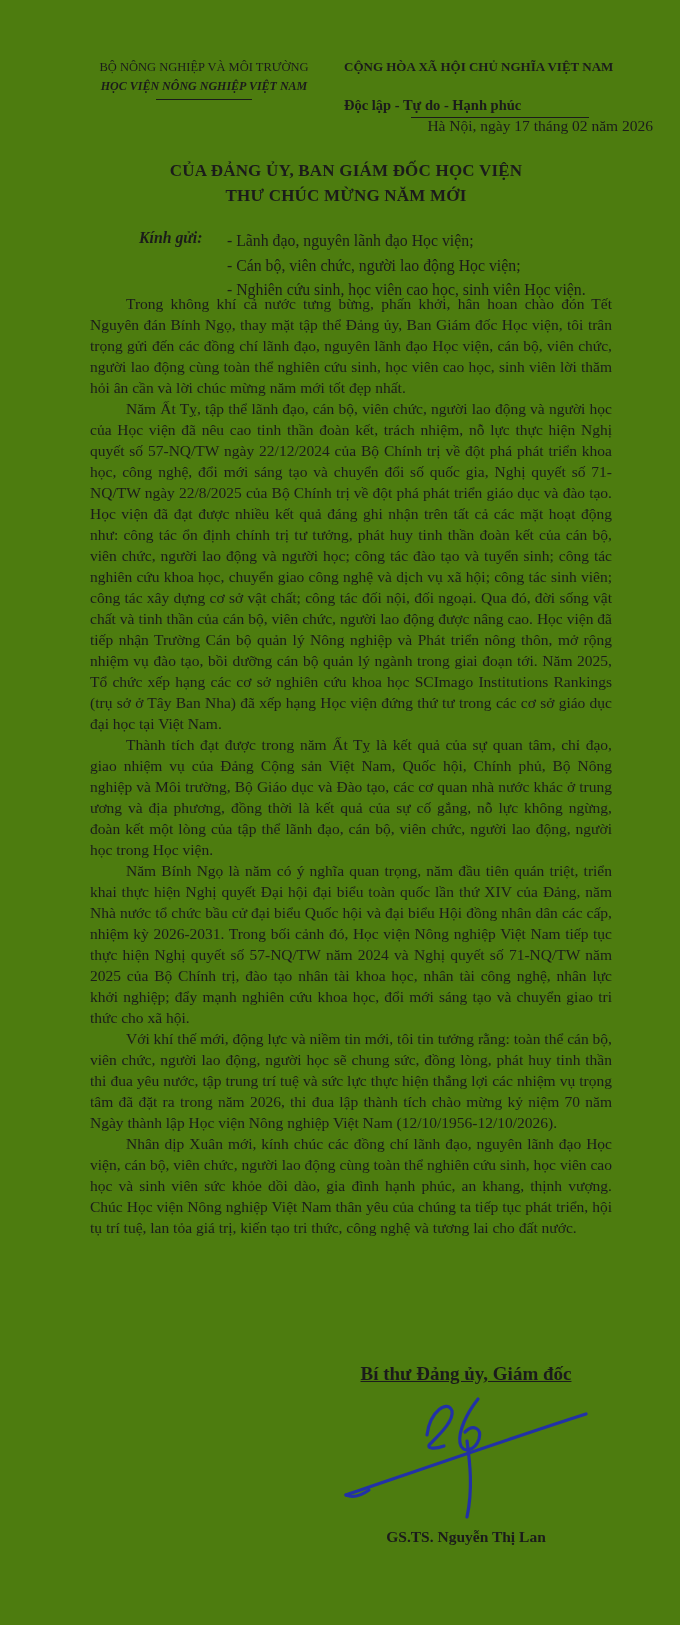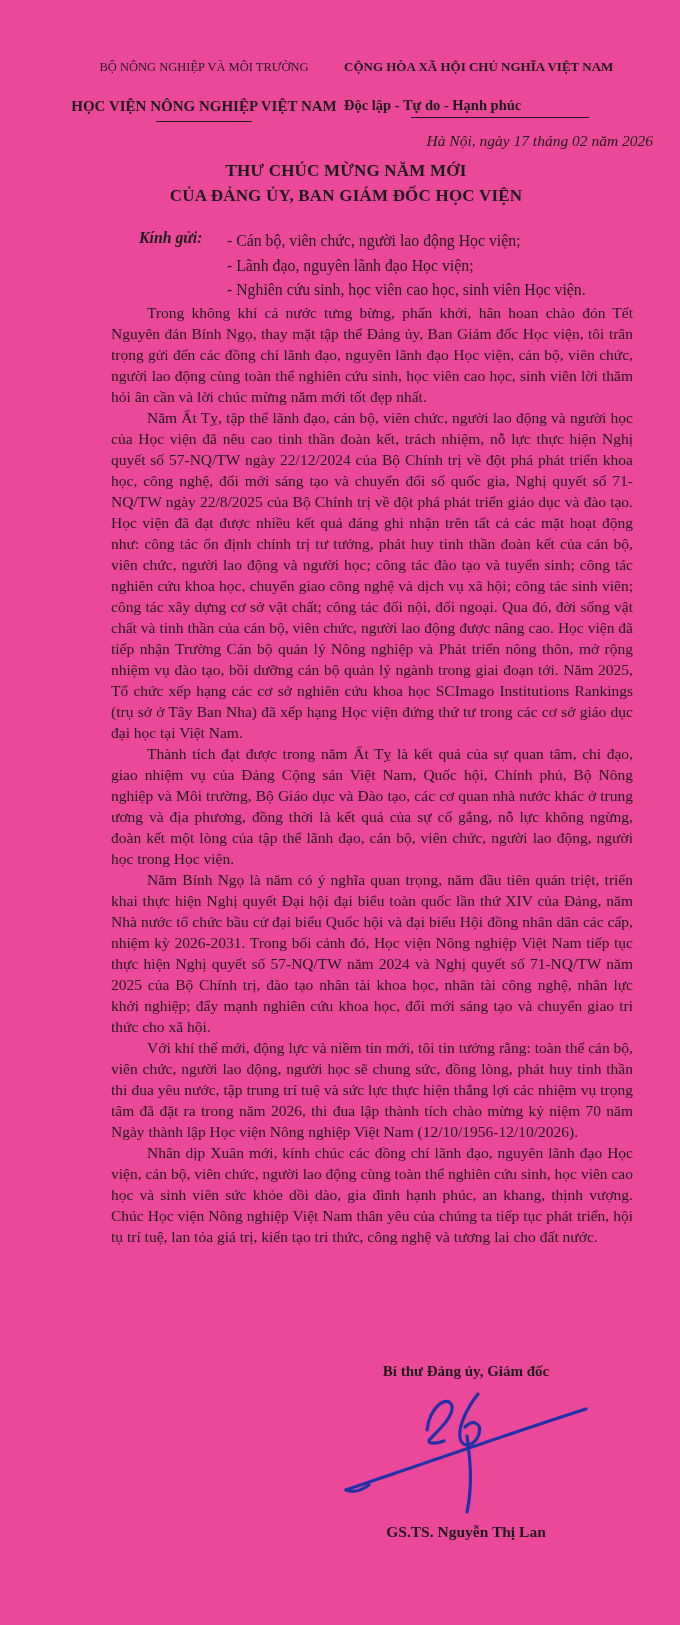--- a/index.html
+++ b/index.html
@@ -4,61 +4,60 @@
 <style>
   html, body {
     margin: 0;
     padding: 0;
     background: #ffffff;
   }
   .page {
     position: relative;
     width: 680px;
     height: 1625px;
-    background: #ec4899;
+    background: #4d7c0f;
     color: #1b1b1b;
     font-family: "Liberation Serif", "DejaVu Serif", serif;
     overflow: hidden;
   }
 
   
   .hdr-left {
     position: absolute;
     left: 68px;
     top: 58px;
     width: 272px;
     text-align: center;
     line-height: 1.45;
   }
   .hdr-left .l1 { font-size: 12.5px; font-weight: normal; }
-  .hdr-left .l2 { font-size: 15px; font-weight: bold; margin-top: 20px; }
+  .hdr-left .l2 { font-size: 12px; font-weight: bold; margin-top: 2px; font-style: italic; }
   .hdr-left .rule {
     width: 96px; height: 0; border-bottom: 1.4px solid #1b1b1b;
     margin: 3px auto 0 auto;
   }
 
   .hdr-right {
     position: absolute;
     left: 344px;
     top: 58px;
     width: 312px;
   }
   .hdr-right .l1 { font-size: 13px; font-weight: bold; line-height: 1.35; }
   .hdr-right .l2 { font-size: 14.5px; font-weight: bold; margin-top: 20px; line-height: 1.25; }
   .hdr-right .rule {
     width: 178px; height: 0; border-bottom: 1.4px solid #1b1b1b;
     margin: 3px auto 0 auto;
   }
 
   .dateline {
     position: absolute;
-    top: 132px;
+    top: 117px;
     right: 27px;
     font-size: 15.5px;
-    font-style: italic;
     white-space: nowrap;
   }
 
   
   .title-wrap {
     position: absolute;
     left: 60px;
     top: 158px;
     width: 572px;
     text-align: center;
@@ -86,45 +85,44 @@
   }
   .salutation .recips {
     margin-left: 100px;
     line-height: 24.5px;
   }
 
   
   .body-text {
     position: absolute;
     left: 90px;
-    top: 302px;
+    top: 293px;
     width: 522px;
     font-size: 15.5px;
     line-height: 21px;
     text-align: justify;
-    margin-left: 21px;
   }
   .body-text p {
     margin: 0;
     text-indent: 36px;
   }
   .body-text p.closing {
     text-align: left;
   }
 
   
   .signoff {
     position: absolute;
     left: 289px;
     top: 1360px;
     width: 354px;
     text-align: center;
   }
   .signoff .org  { font-size: 14.5px; font-weight: bold; white-space: nowrap; }
-  .signoff .role { font-size: 15px;   font-weight: bold; margin-top: 3px; }
+  .signoff .role { font-size: 19px;   font-weight: bold; margin-top: 3px; text-decoration: underline; }
   .signoff .sig  { margin-top: 6px; height: 128px; }
   .signoff .name { font-size: 15.5px; font-weight: bold; margin-top: 9px; white-space: nowrap; }
 </style>
 </head>
 <body>
 
 <div class="page">
 
   <div class="hdr-left">
     <div class="l1">BỘ NÔNG NGHIỆP VÀ MÔI TRƯỜNG</div>
@@ -134,29 +132,29 @@
 
   <div class="hdr-right">
     <div class="l1">CỘNG HÒA XÃ HỘI CHỦ NGHĨA VIỆT NAM</div>
     <div class="l2">Độc lập - Tự do - Hạnh phúc</div>
     <div class="rule"></div>
   </div>
 
   <div class="dateline">Hà Nội, ngày 17 tháng 02 năm 2026</div>
 
   <div class="title-wrap">
+    <div>CỦA ĐẢNG ỦY, BAN GIÁM ĐỐC HỌC VIỆN</div>
     <div>THƯ CHÚC MỪNG NĂM MỚI</div>
-    <div>CỦA ĐẢNG ỦY, BAN GIÁM ĐỐC HỌC VIỆN</div>
   </div>
 
   <div class="salutation">
     <span class="label">Kính gửi:</span>
     <div class="recips">
+      <div>- Lãnh đạo, nguyên lãnh đạo Học viện;</div>
       <div>- Cán bộ, viên chức, người lao động Học viện;</div>
-      <div>- Lãnh đạo, nguyên lãnh đạo Học viện;</div>
       <div>- Nghiên cứu sinh, học viên cao học, sinh viên Học viện.</div>
     </div>
   </div>
 
   <div class="body-text">
     <p>Trong không khí cả nước tưng bừng, phấn khởi, hân hoan chào đón Tết Nguyên đán Bính Ngọ, thay mặt tập thể Đảng ủy, Ban Giám đốc Học viện, tôi trân trọng gửi đến các đồng chí lãnh đạo, nguyên lãnh đạo Học viện, cán bộ, viên chức, người lao động cùng toàn thể nghiên cứu sinh, học viên cao học, sinh viên lời thăm hỏi ân cần và lời chúc mừng năm mới tốt đẹp nhất.</p>
     <p>Năm Ất Tỵ, tập thể lãnh đạo, cán bộ, viên chức, người lao động và người học của Học viện đã nêu cao tinh thần đoàn kết, trách nhiệm, nỗ lực thực hiện Nghị quyết số 57-NQ/TW ngày 22/12/2024 của Bộ Chính trị về đột phá phát triển khoa học, công nghệ, đổi mới sáng tạo và chuyển đổi số quốc gia, Nghị quyết số 71-NQ/TW ngày 22/8/2025 của Bộ Chính trị về đột phá phát triển giáo dục và đào tạo. Học viện đã đạt được nhiều kết quả đáng ghi nhận trên tất cả các mặt hoạt động như: công tác ổn định chính trị tư tưởng, phát huy tinh thần đoàn kết của cán bộ, viên chức, người lao động và người học; công tác đào tạo và tuyển sinh; công tác nghiên cứu khoa học, chuyển giao công nghệ và dịch vụ xã hội; công tác sinh viên; công tác xây dựng cơ sở vật chất; công tác đối nội, đối ngoại. Qua đó, đời sống vật chất và tinh thần của cán bộ, viên chức, người lao động được nâng cao. Học viện đã tiếp nhận Trường Cán bộ quản lý Nông nghiệp và Phát triển nông thôn, mở rộng nhiệm vụ đào tạo, bồi dưỡng cán bộ quản lý ngành trong giai đoạn tới. Năm 2025, Tổ chức xếp hạng các cơ sở nghiên cứu khoa học SCImago Institutions Rankings (trụ sở ở Tây Ban Nha) đã xếp hạng Học viện đứng thứ tư trong các cơ sở giáo dục đại học tại Việt Nam.</p>
     <p>Thành tích đạt được trong năm Ất Tỵ là kết quả của sự quan tâm, chỉ đạo, giao nhiệm vụ của Đảng Cộng sản Việt Nam, Quốc hội, Chính phủ, Bộ Nông nghiệp và Môi trường, Bộ Giáo dục và Đào tạo, các cơ quan nhà nước khác ở trung ương và địa phương, đồng thời là kết quả của sự cố gắng, nỗ lực không ngừng, đoàn kết một lòng của tập thể lãnh đạo, cán bộ, viên chức, người lao động, người học trong Học viện.</p>
     <p>Năm Bính Ngọ là năm có ý nghĩa quan trọng, năm đầu tiên quán triệt, triển khai thực hiện Nghị quyết Đại hội đại biểu toàn quốc lần thứ XIV của Đảng, năm Nhà nước tổ chức bầu cử đại biểu Quốc hội và đại biểu Hội đồng nhân dân các cấp, nhiệm kỳ 2026-2031. Trong bối cảnh đó, Học viện Nông nghiệp Việt Nam tiếp tục thực hiện Nghị quyết số 57-NQ/TW năm 2024 và Nghị quyết số 71-NQ/TW năm 2025 của Bộ Chính trị, đào tạo nhân tài khoa học, nhân tài công nghệ, nhân lực khởi nghiệp; đẩy mạnh nghiên cứu khoa học, đổi mới sáng tạo và chuyển giao tri thức cho xã hội.</p>
     <p>Với khí thế mới, động lực và niềm tin mới, tôi tin tưởng rằng: toàn thể cán bộ, viên chức, người lao động, người học sẽ chung sức, đồng lòng, phát huy tinh thần thi đua yêu nước, tập trung trí tuệ và sức lực thực hiện thắng lợi các nhiệm vụ trọng tâm đã đặt ra trong năm 2026, thi đua lập thành tích chào mừng kỷ niệm 70 năm Ngày thành lập Học viện Nông nghiệp Việt Nam (12/10/1956-12/10/2026).</p>

